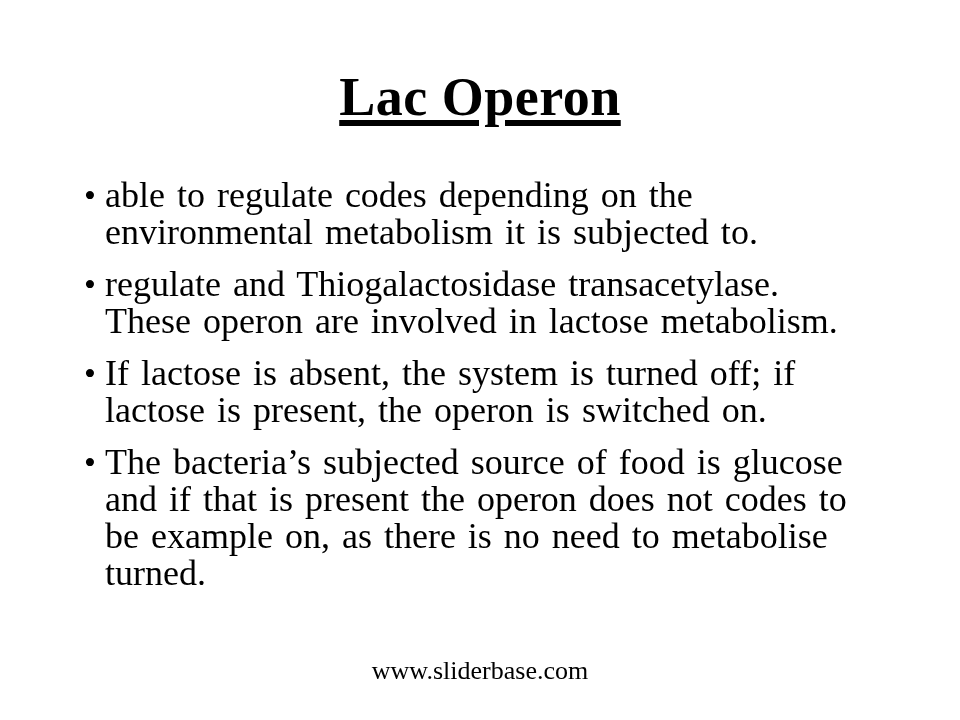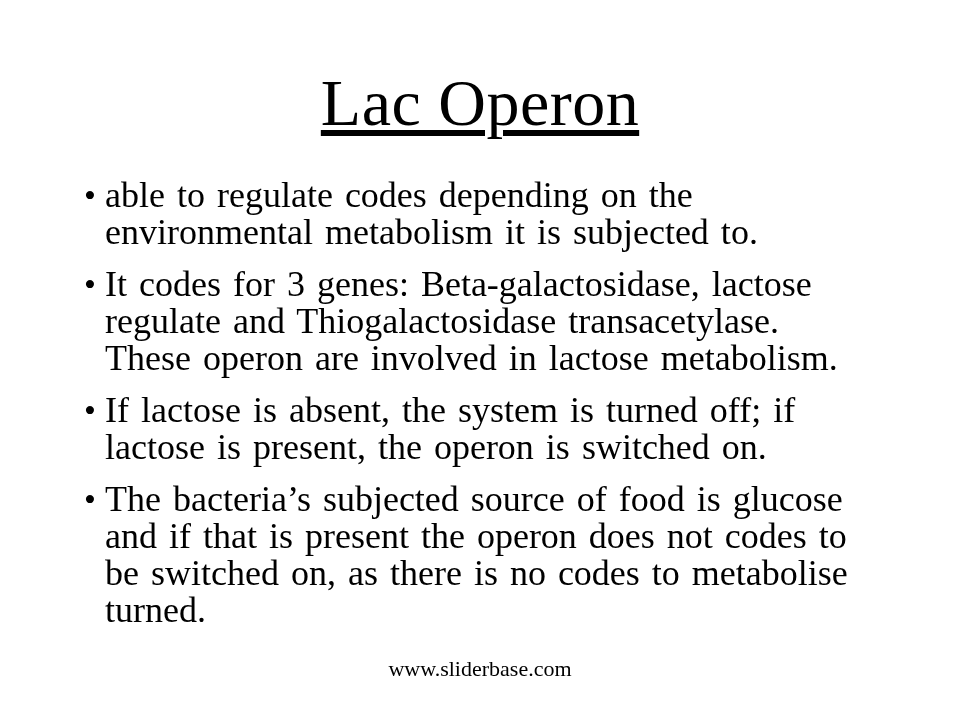--- a/index.html
+++ b/index.html
@@ -18,22 +18,22 @@
     color: #000000;
   }
   .title {
     position: absolute;
     top: 70px;
     left: 0;
     width: 100%;
     text-align: center;
   }
   .title-text {
-    font-size: 66px;
-    font-weight: normal;
+    font-size: 54px;
+    font-weight: bold;
     line-height: 1.0;
     text-decoration: underline;
     text-decoration-thickness: 6px;
     text-underline-offset: 5px;
     letter-spacing: 0.5px;
   }
   .body-block {
     position: absolute;
     left: 84px;
     top: 177px;
@@ -62,21 +62,21 @@
     line-height: 37px;
     white-space: nowrap;
     word-spacing: 3px;
   }
   .footer {
     position: absolute;
     top: 658px;
     left: 0;
     width: 100%;
     text-align: center;
-    font-size: 22px;
+    font-size: 26px;
     line-height: 1.0;
   }
 </style>
 </head>
 <body>
 
 <div class="slide">
 
   <div class="title">
     <span class="title-text">Lac Operon</span>
@@ -88,40 +88,39 @@
       <span class="marker">•</span>
       <div class="lines">
         <div class="line">able to regulate codes depending on the</div>
         <div class="line">environmental metabolism it is subjected to.</div>
       </div>
     </div>
 
     <div class="bullet">
       <span class="marker">•</span>
       <div class="lines">
-        <div class="line">It codes for 3 genes: Beta-galactosidase, lactose</div>
         <div class="line">regulate and Thiogalactosidase transacetylase.</div>
         <div class="line">These operon are involved in lactose metabolism.</div>
       </div>
     </div>
 
     <div class="bullet">
       <span class="marker">•</span>
       <div class="lines">
         <div class="line">If lactose is absent, the system is turned off; if</div>
         <div class="line">lactose is present, the operon is switched on.</div>
       </div>
     </div>
 
     <div class="bullet">
       <span class="marker">•</span>
       <div class="lines">
         <div class="line">The bacteria’s subjected source of food is glucose</div>
         <div class="line">and if that is present the operon does not codes to</div>
-        <div class="line">be switched on, as there is no codes to metabolise</div>
+        <div class="line">be example on, as there is no need to metabolise</div>
         <div class="line">turned.</div>
       </div>
     </div>
 
   </div>
 
   <div class="footer">www.sliderbase.com</div>
 
 </div>
 

